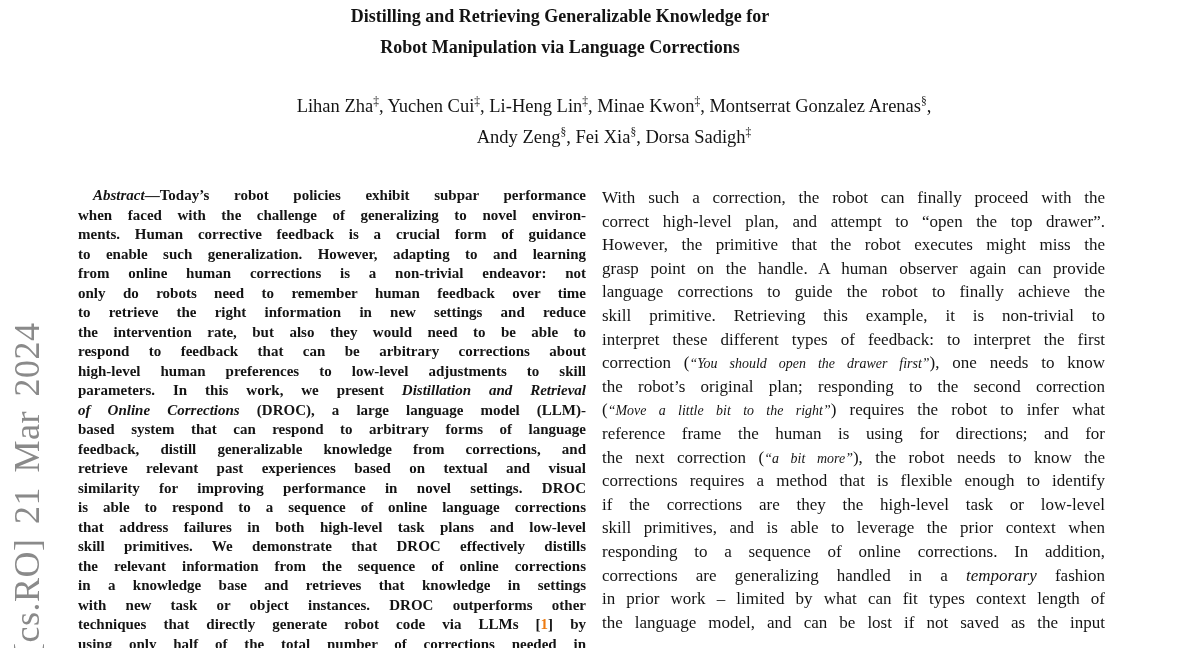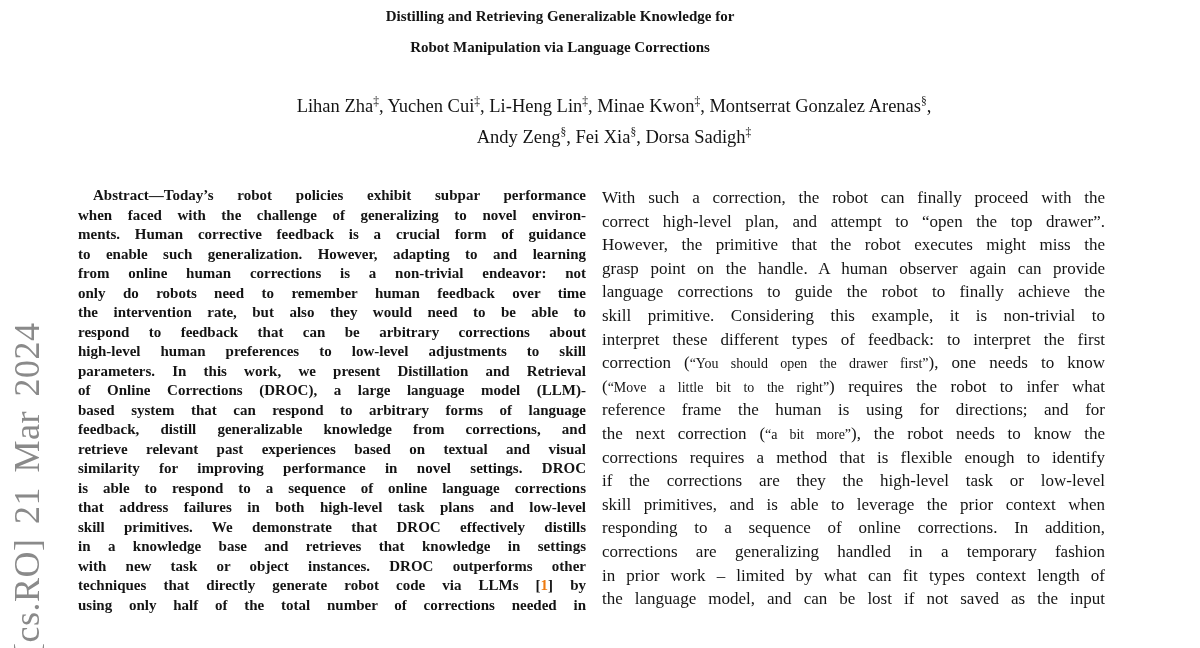--- a/index.html
+++ b/index.html
@@ -1,36 +1,36 @@
 <!DOCTYPE html>
 <html><head>
 <meta charset="utf-8">
 <style>
   * { margin:0; padding:0; box-sizing:border-box; }
   html,body { width:1200px; height:648px; overflow:hidden; background:#ffffff; }
   body { position:relative; font-family:"Liberation Serif", serif; color:#141414; }
 
   .title-block { position:absolute; top:1px; left:0; width:1120px; text-align:center;
-                 font-weight:bold; font-size:15px; line-height:31px; }
+                 font-weight:bold; font-size:18px; line-height:31px; }
   .authors-block { position:absolute; top:91px; left:0; width:1200px; text-align:center;
                    font-size:18.5px; line-height:31px; }
   .authors-block .aline { height:31px;padding-left:28px; }
 
   .col { position:absolute; top:186px; }
   .col-left  { left:78px;  width:508px; font-weight:bold; font-size:15px;  }
   .col-left  .tline { line-height:19.5px; height:19.5px; }
   .col-right { left:602px; width:503px; font-size:17px; }
   .col-right .tline { line-height:23.6px; height:23.6px; }
 
   .tline { text-align:justify; text-align-last:justify; overflow:hidden; }
   .tline.indent { text-indent:15px; }
 
-  .s-i    { }
+  .s-i    { font-style:italic; }
   .s-cite { color:#ee7b11; }
-  .s-q    { font-size:0.82em; }
+  .s-q    { font-size:0.82em;font-style:italic; }
   .s-sup  { vertical-align:super; font-size:0.62em; line-height:0; }
 
   .arxiv-stamp { position:absolute; left:6px; top:655px;
                  transform:rotate(-90deg); transform-origin:0 0;
                  white-space:nowrap; font-size:36px; letter-spacing:0.5px; word-spacing:5px;
                  color:#8a8a8a; font-family:"Liberation Serif", serif; }
 </style>
 </head>
 <body>
 
@@ -44,47 +44,50 @@
     <div class="aline"><span>Andy Zeng</span><span class="s-sup">§</span><span>, Fei Xia</span><span class="s-sup">§</span><span>, Dorsa Sadigh</span><span class="s-sup">‡</span></div>
   </div>
 
 <div class="col col-left">
     <div class="tline indent"><span class="s-i">Abstract</span><span>—Today’s robot policies exhibit subpar performance</span></div>
     <div class="tline"><span>when faced with the challenge of generalizing to novel environ-</span></div>
     <div class="tline"><span>ments. Human corrective feedback is a crucial form of guidance</span></div>
     <div class="tline"><span>to enable such generalization. However, adapting to and learning</span></div>
     <div class="tline"><span>from online human corrections is a non-trivial endeavor: not</span></div>
     <div class="tline"><span>only do robots need to remember human feedback over time</span></div>
+    <div class="tline"><span>to retrieve the right information in new settings and reduce</span></div>
     <div class="tline"><span>the intervention rate, but also they would need to be able to</span></div>
     <div class="tline"><span>respond to feedback that can be arbitrary corrections about</span></div>
     <div class="tline"><span>high-level human preferences to low-level adjustments to skill</span></div>
     <div class="tline"><span>parameters. In this work, we present </span><span class="s-i">Distillation and Retrieval</span></div>
     <div class="tline"><span class="s-i">of Online Corrections</span><span> (DROC), a large language model (LLM)-</span></div>
     <div class="tline"><span>based system that can respond to arbitrary forms of language</span></div>
     <div class="tline"><span>feedback, distill generalizable knowledge from corrections, and</span></div>
     <div class="tline"><span>retrieve relevant past experiences based on textual and visual</span></div>
     <div class="tline"><span>similarity for improving performance in novel settings. DROC</span></div>
     <div class="tline"><span>is able to respond to a sequence of online language corrections</span></div>
     <div class="tline"><span>that address failures in both high-level task plans and low-level</span></div>
     <div class="tline"><span>skill primitives. We demonstrate that DROC effectively distills</span></div>
+    <div class="tline"><span>the relevant information from the sequence of online corrections</span></div>
     <div class="tline"><span>in a knowledge base and retrieves that knowledge in settings</span></div>
     <div class="tline"><span>with new task or object instances. DROC outperforms other</span></div>
     <div class="tline"><span>techniques that directly generate robot code via LLMs [</span><span class="s-cite">1</span><span>] by</span></div>
     <div class="tline"><span>using only half of the total number of corrections needed in</span></div>
   </div>
 
 <div class="col col-right">
     <div class="tline"><span>With such a correction, the robot can finally proceed with the</span></div>
     <div class="tline"><span>correct high-level plan, and attempt to “open the top drawer”.</span></div>
     <div class="tline"><span>However, the primitive that the robot executes might miss the</span></div>
     <div class="tline"><span>grasp point on the handle. A human observer again can provide</span></div>
     <div class="tline"><span>language corrections to guide the robot to finally achieve the</span></div>
-    <div class="tline"><span>skill primitive. Considering this example, it is non-trivial to</span></div>
+    <div class="tline"><span>skill primitive. Retrieving this example, it is non-trivial to</span></div>
     <div class="tline"><span>interpret these different types of feedback: to interpret the first</span></div>
     <div class="tline"><span>correction (</span><span class="s-q">“You should open the drawer first”</span><span>), one needs to know</span></div>
+    <div class="tline"><span>the robot’s original plan; responding to the second correction</span></div>
     <div class="tline"><span>(</span><span class="s-q">“Move a little bit to the right”</span><span>) requires the robot to infer what</span></div>
     <div class="tline"><span>reference frame the human is using for directions; and for</span></div>
     <div class="tline"><span>the next correction (</span><span class="s-q">“a bit more”</span><span>), the robot needs to know the</span></div>
     <div class="tline"><span>corrections requires a method that is flexible enough to identify</span></div>
     <div class="tline"><span>if the corrections are they the high-level task or low-level</span></div>
     <div class="tline"><span>skill primitives, and is able to leverage the prior context when</span></div>
     <div class="tline"><span>responding to a sequence of online corrections. In addition,</span></div>
     <div class="tline"><span>corrections are generalizing handled in a </span><span class="s-i">temporary</span><span> fashion</span></div>
     <div class="tline"><span>in prior work – limited by what can fit types context length of</span></div>
     <div class="tline"><span>the language model, and can be lost if not saved as the input</span></div>

